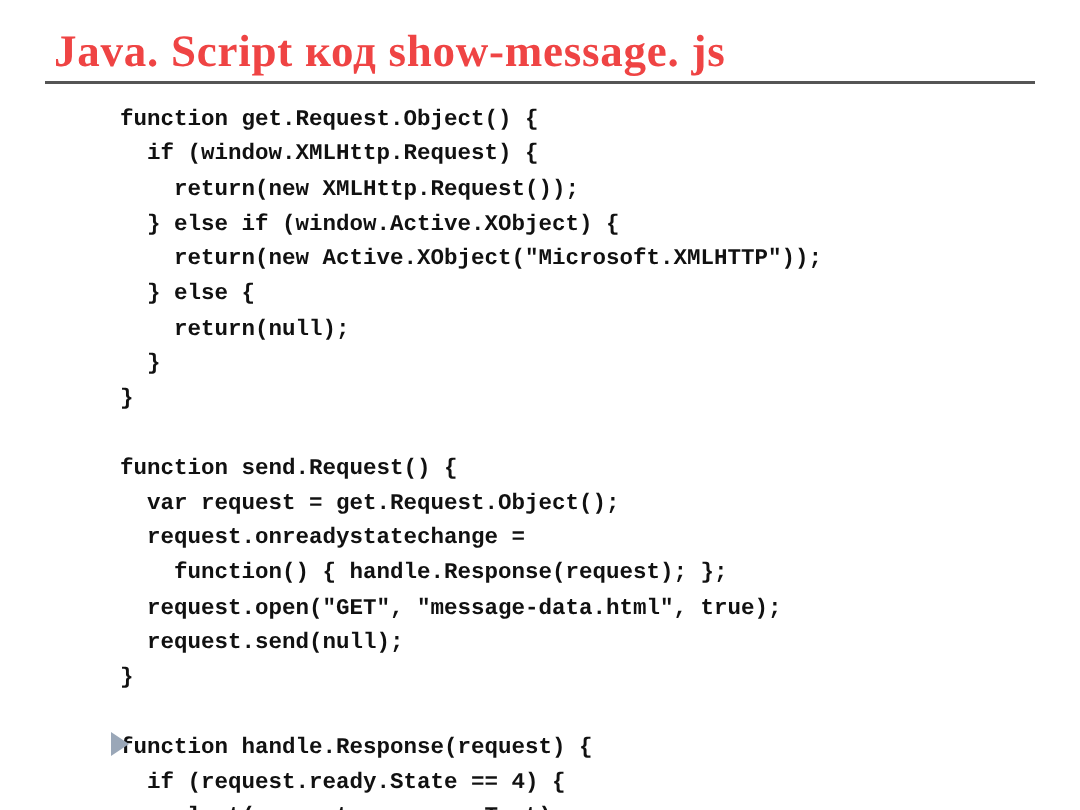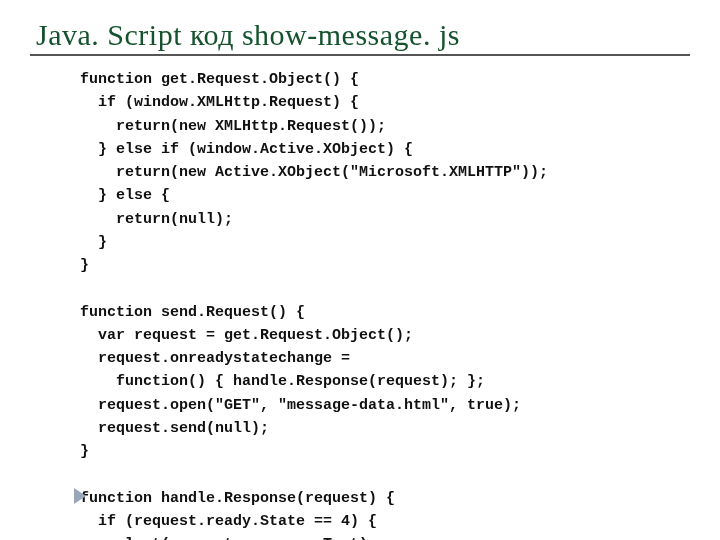--- a/index.html
+++ b/index.html
@@ -11,24 +11,24 @@
       font-family: Georgia, 'Times New Roman', serif;
       color: #333;
       position: relative;
     }
     .slide {
       padding: 18px 30px 20px 30px;
       box-sizing: border-box;
     }
     .title {
       font-size: 30px;
-      color: #14532d;
+      color: #ef4444;
       letter-spacing: 0.5px;
       margin: 0 0 2px 6px;
-      font-weight: 400;
+      font-weight: 700;
     }
     .title-underline {
       border-bottom: 2px solid #555;
       margin: 0 0 12px 0;
     }
     .code-block {
       font-family: 'Courier New', Courier, monospace;
       font-size: 15px;
       line-height: 1.55;
       white-space: pre;

